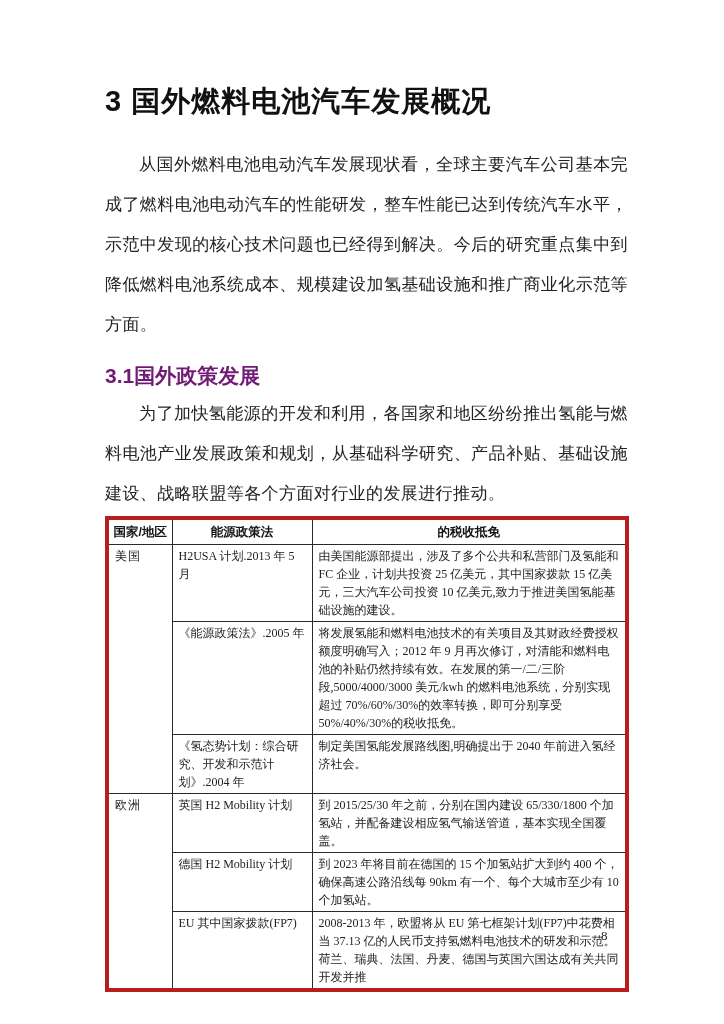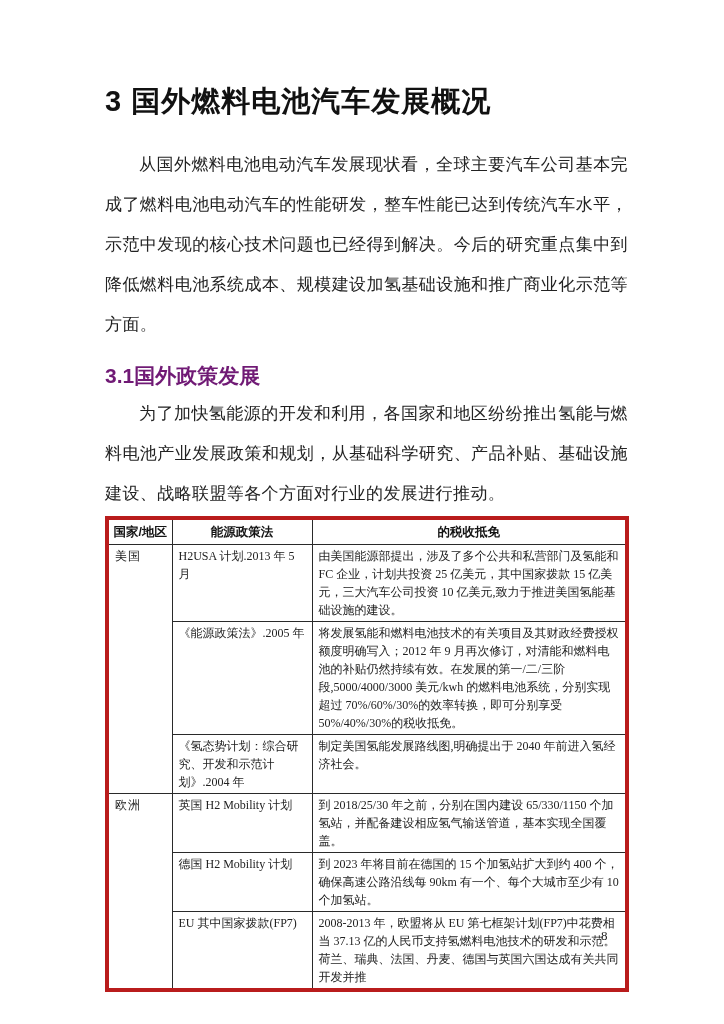--- a/index.html
+++ b/index.html
@@ -136,21 +136,21 @@
           <td class="name">《能源政策法》.2005 年</td>
           <td class="content">将发展氢能和燃料电池技术的有关项目及其财政经费授权额度明确写入；2012 年 9 月再次修订，对清能和燃料电池的补贴仍然持续有效。在发展的第一/二/三阶段,5000/4000/3000 美元/kwh 的燃料电池系统，分别实现超过 70%/60%/30%的效率转换，即可分别享受 50%/40%/30%的税收抵免。</td>
         </tr>
         <tr>
           <td class="name">《氢态势计划：综合研究、开发和示范计划》.2004 年</td>
           <td class="content">制定美国氢能发展路线图,明确提出于 2040 年前进入氢经济社会。</td>
         </tr>
         <tr>
           <td class="region" rowspan="3">欧洲</td>
           <td class="name">英国 H2 Mobility 计划</td>
-          <td class="content">到 2018/25/30 年之前，分别在国内建设 65/330/1150 个加氢站，并配备建设相应氢气输送管道，基本实现全国覆盖。</td>
+          <td class="content">到 2015/25/30 年之前，分别在国内建设 65/330/1800 个加氢站，并配备建设相应氢气输送管道，基本实现全国覆盖。</td>
         </tr>
         <tr>
           <td class="name">德国 H2 Mobility 计划</td>
           <td class="content">到 2023 年将目前在德国的 15 个加氢站扩大到约 400 个，确保高速公路沿线每 90km 有一个、每个大城市至少有 10 个加氢站。</td>
         </tr>
         <tr>
           <td class="name">EU 其中国家拨款(FP7)</td>
           <td class="content">2008-2013 年，欧盟将从 EU 第七框架计划(FP7)中花费相当 37.13 亿的人民币支持氢燃料电池技术的研发和示范。荷兰、瑞典、法国、丹麦、德国与英国六国达成有关共同开发并推</td>
         </tr>
       </tbody>

